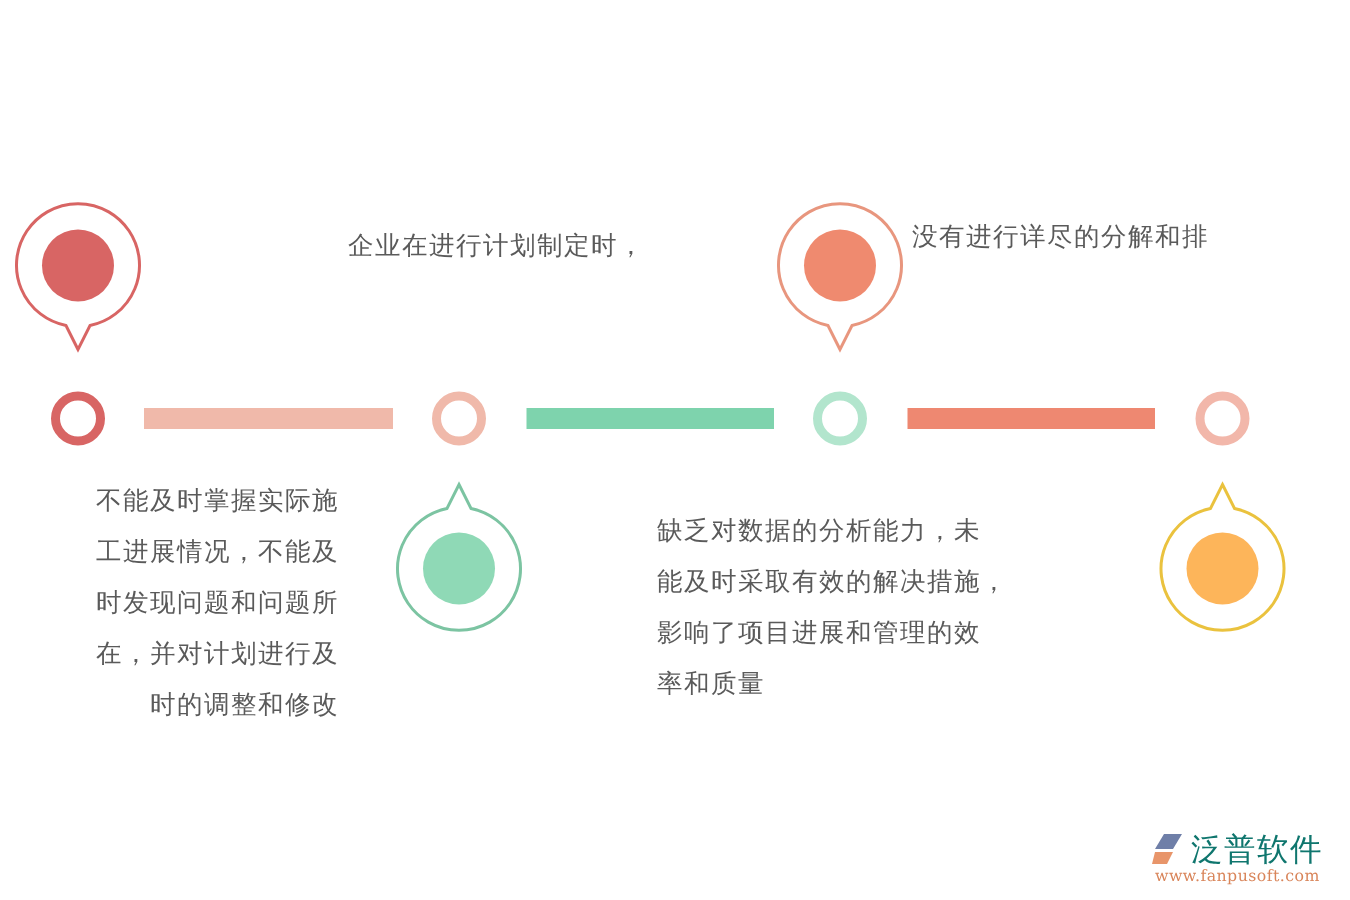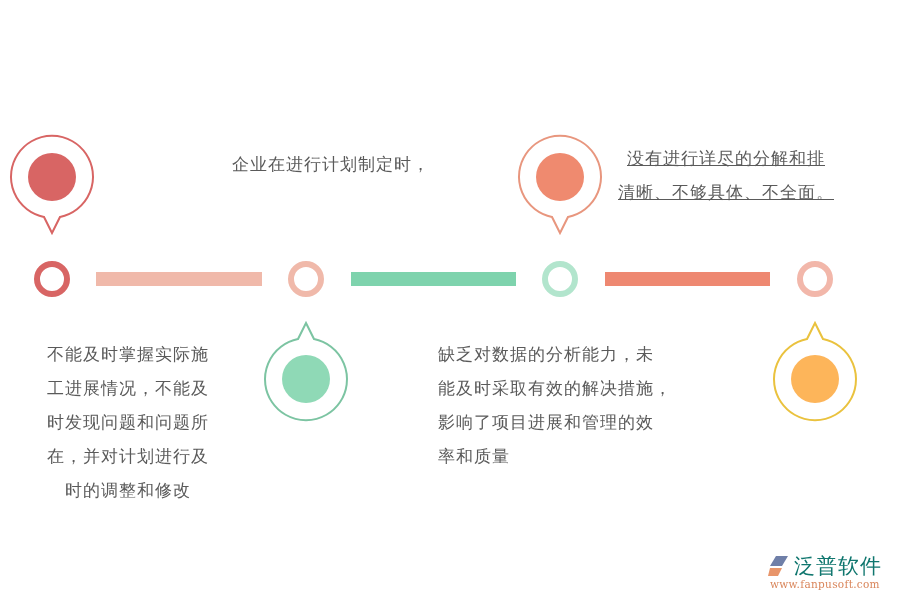--- a/index.html
+++ b/index.html
@@ -1,22 +1,22 @@
 <!DOCTYPE html>
 <html><head>
 <meta charset="utf-8">
 <style>
   html, body { margin:0; padding:0; background:#ffffff; }
   body { width:900px; height:600px; position:relative; overflow:hidden;
          font-family:"DejaVu Serif","Liberation Serif",serif; color:#555; }
   svg.diagram { position:absolute; left:0; top:0; }
   .txt { position:absolute; font-size:17px; line-height:34px; color:#5a5a5a; letter-spacing:1px; }
   .t1 { left:190px; top:147px; width:240px; text-align:right; }
-  .t2 { left:608px; top:141px; width:236px; text-align:center;text-decoration:underline; }
-  .t3 { left:30px; top:337px; width:196px; text-align:center; }
+  .t2 { left:608px; top:141px; width:236px; text-align:left; }
+  .t3 { left:30px; top:317px; width:196px; text-align:right; }
   .t4 { left:438px; top:337px; width:244px; text-align:left; }
   .logo { position:absolute; left:768px; top:552px; width:130px; height:44px; }
   .logo .brand { position:absolute; left:26px; top:0; font-family:"DejaVu Sans","Liberation Sans",sans-serif;
                  font-size:21px; color:#0f766e; letter-spacing:1px; }
   .logo .url { position:absolute; left:2px; top:26px; font-family:"DejaVu Serif","Liberation Serif",serif;
                font-size:10.5px; color:#d9855a; letter-spacing:0.3px;text-align:right; }
   .logo svg { position:absolute; left:0; top:2px; }
 </style>
 </head>
 <body>
@@ -52,21 +52,20 @@
   <rect x="351" y="272" width="165" height="14" fill="#7ED3AD"></rect>
   <rect x="605" y="272" width="165" height="14" fill="#EE8871"></rect>
 </svg>
 
 <div class="txt t1">
   <div>企业在进行计划制定时，</div>
 </div>
 
 <div class="txt t2">
   <div>没有进行详尽的分解和排</div>
-  <div>清晰、不够具体、不全面。</div>
 </div>
 
 <div class="txt t3">
   <div>不能及时掌握实际施</div>
   <div>工进展情况，不能及</div>
   <div>时发现问题和问题所</div>
   <div>在，并对计划进行及</div>
   <div>时的调整和修改</div>
 </div>
 

